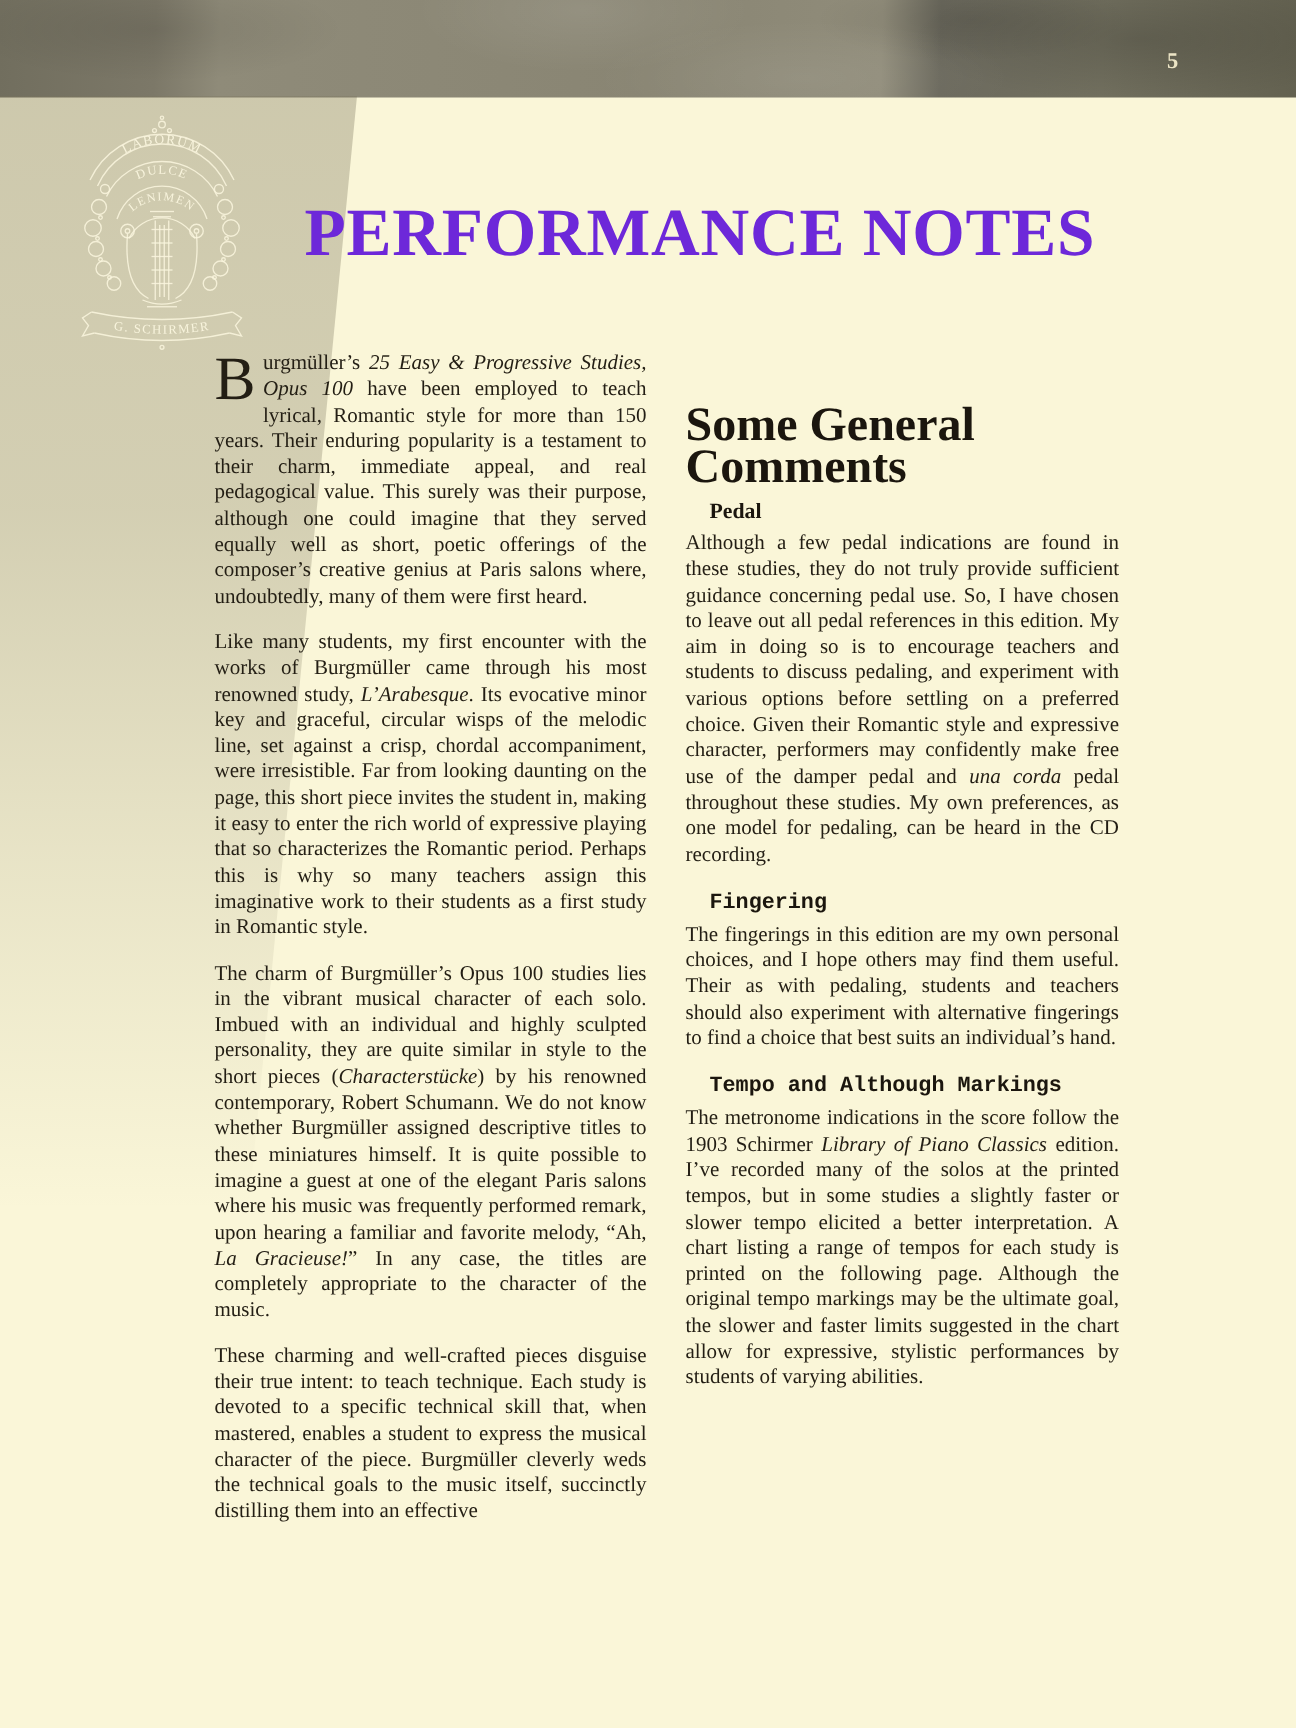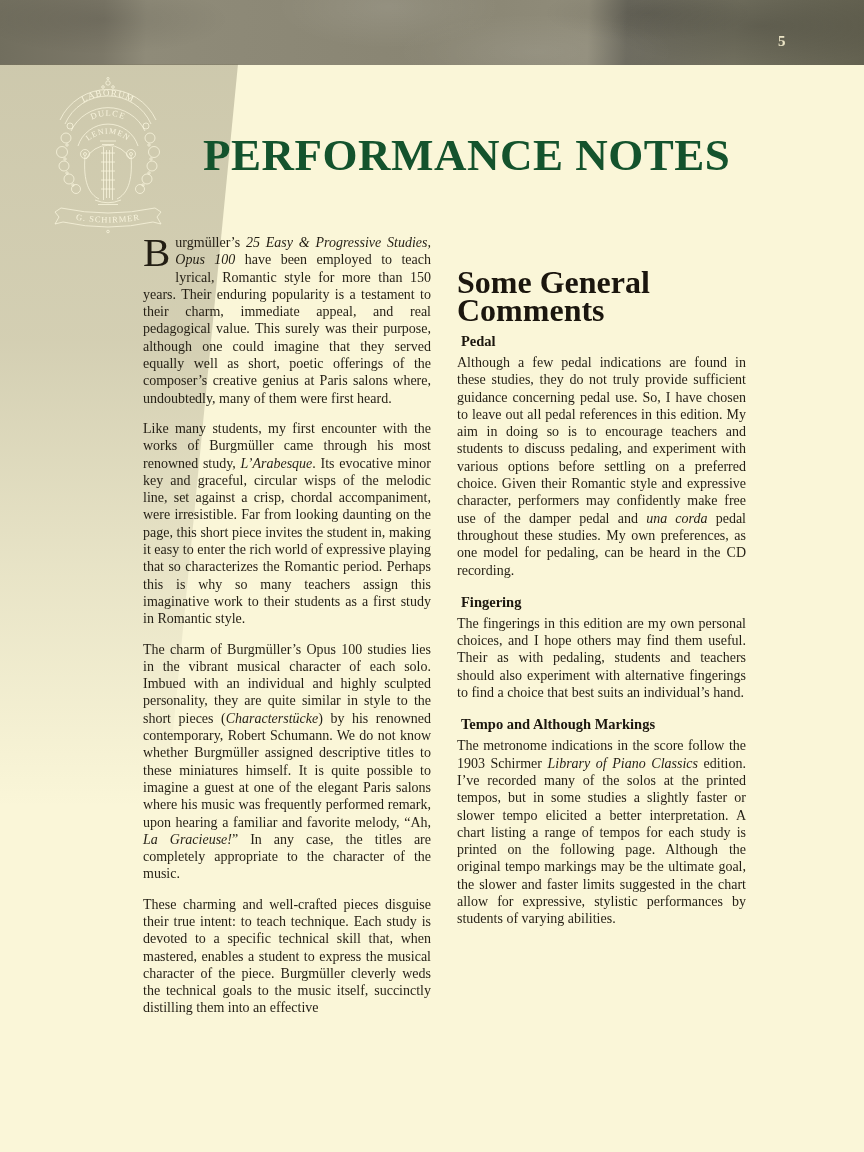--- a/index.html
+++ b/index.html
@@ -36,42 +36,42 @@
   
   .crest{position:absolute;top:74px;left:52px;width:112px;height:160px;}
   .crest svg{width:100%;height:100%;}
   .crest *{vector-effect:non-scaling-stroke;}
   .crest path,.crest circle,.crest line{fill:none;stroke:rgba(250,246,222,0.85);stroke-width:0.9;}
   .crest text{fill:rgba(250,246,222,0.95);stroke:none;
     font-family:"Liberation Serif","DejaVu Serif",serif;letter-spacing:1px;}
   
   .page-title{
     position:absolute;top:100px;left:203px;width:560px;
-    font-size:45px;line-height:50px;color:#14532d;letter-spacing:.5px;
+    font-size:45px;line-height:50px;color:#6d28d9;letter-spacing:.5px;
     white-space:nowrap;
   }
   
   .col{position:absolute;top:234px;color:#231e14;}
   .col-left{left:143px;width:288px;}
   .col-right{left:457px;width:289px;}
   .col p{
     margin:0 0 13px 0;font-size:14px;line-height:17.3px;
     text-align:justify;text-justify:inter-word;
   }
   .col p em{font-style:italic;}
   .drop-cap{
     float:left;font-size:41px;line-height:33px;padding:2px 5px 0 0;color:#231e14;
   }
   .section-heading{
     margin:34px 0 8px 0;font-size:32px;line-height:28px;font-weight:bold;color:#1b160e;
   }
   .sub-heading{
-    margin:0 0 4px 4px;font-size:14.5px;line-height:18px;font-weight:bold;color:#1b160e;
+    margin:0 0 4px 16px;font-size:14.5px;line-height:18px;font-weight:bold;color:#1b160e;
   }
-  .sub-heading.spaced{margin-top:14px;}
+  .sub-heading.spaced{margin-top:14px;font-family:Liberation Mono, monospace;}
 </style>
 </head>
 <body>
 
 <div class="top-band"></div>
 <div class="page-number">5</div>
 
 <div class="diagonal-panel"></div>
 
 <div class="crest">

